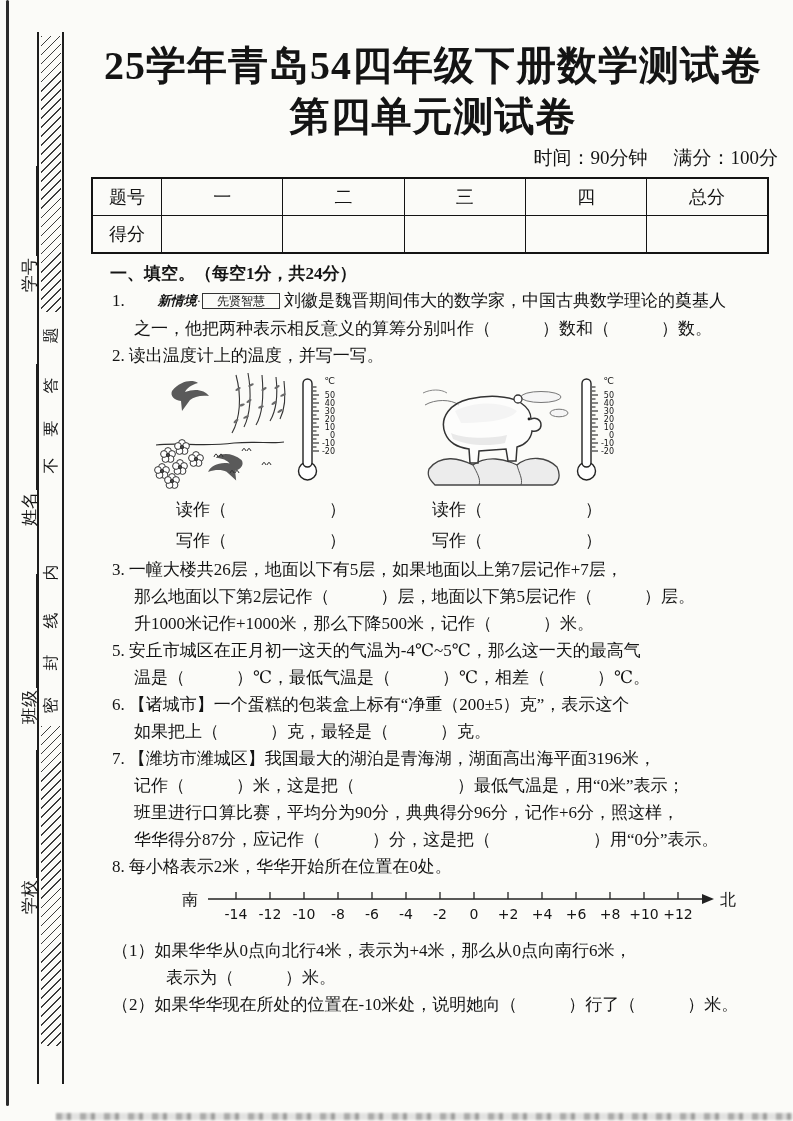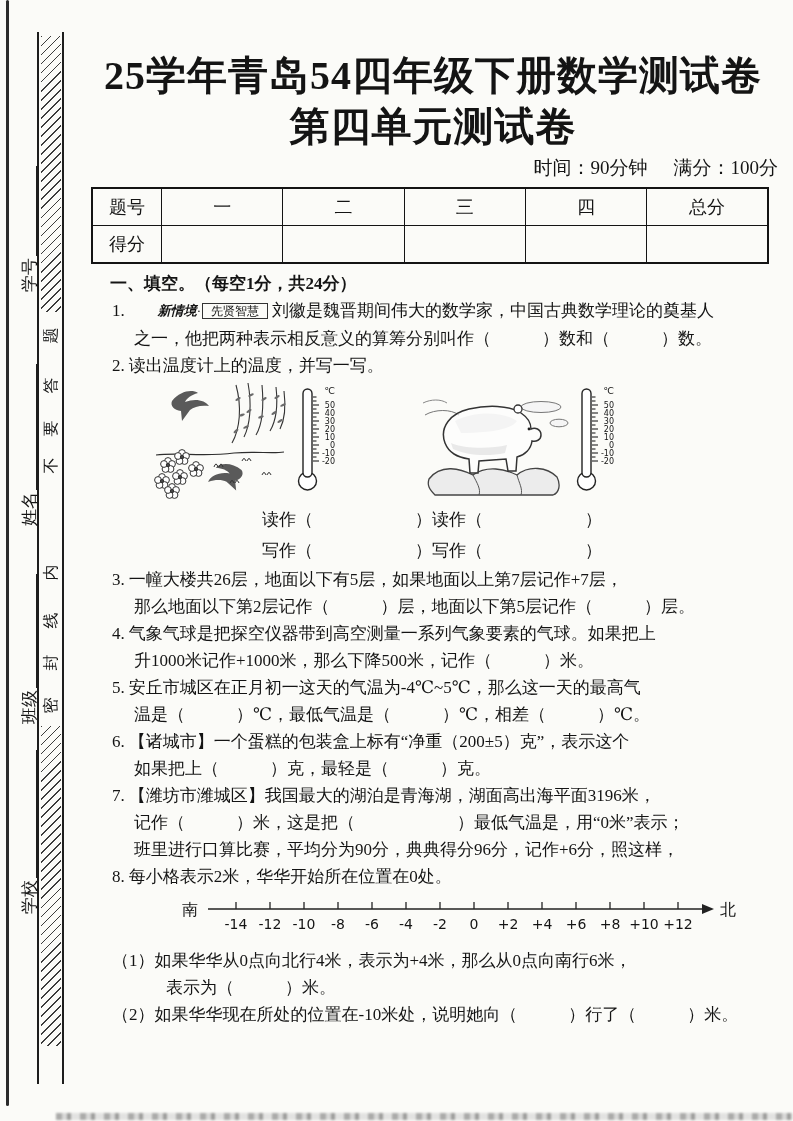--- a/index.html
+++ b/index.html
@@ -17,45 +17,45 @@
   .hatch{position:absolute;left:41px;width:20px;background:repeating-linear-gradient(135deg,#3c3c3c 0 1.2px,transparent 1.2px 6.4px);}
   .hatch.top{top:36px;height:276px;}
   .hatch.bottom{top:726px;height:320px;}
   .seal-char{position:absolute;left:41px;width:21px;height:21px;display:flex;align-items:center;justify-content:center;
     font-size:16px;transform:rotate(-90deg);}
   .student-field{position:absolute;left:14px;height:26px;display:flex;align-items:flex-end;
     transform:rotate(-90deg);transform-origin:0 0;}
   .fld-label{font-size:17px;line-height:20px;white-space:nowrap;}
   .fld-line{flex:1;border-bottom:1.6px solid #1d1d1d;margin:0 0 3px 2px;}
   
-  .main{position:absolute;left:86px;top:38px;width:694px;}
+  .main{position:absolute;left:86px;top:28px;width:694px;}
   .title{font-size:40px;line-height:1.28;font-weight:700;text-align:center;letter-spacing:1px;margin-top:12px;white-space:nowrap;}
   .title.t2{margin-top:0;}
   .meta{{text-align:right}text-align:right;font-size:19px;line-height:27px;margin-top:2px;margin-right:2px;}
   .meta span{margin-left:26px;margin-top:21px;}
   table.score-table{border-collapse:collapse;table-layout:fixed;width:678px;margin:6px 16px 0 5px;}
   table.score-table td{border:1.6px solid #141414;height:34px;text-align:center;font-size:18px;}
   table.score-table{border:2px solid #141414;}
   td.col-qn{width:66px;}
   .section-heading{font-weight:700;font-size:17px;margin:8px 0 2px 24px;}
   .questions{margin-left:26px;font-size:17px;}
   .qline{line-height:27px;white-space:nowrap;}
   .qline .qnum{margin-right:4px;}
   .qline.cont{padding-left:22px;}
   .qline.cont2{padding-left:54px;}
   
   .badge{display:inline-block;font-size:13px;vertical-align:1px;margin-right:4px;}
   .badge i{font-weight:700;font-style:italic;margin-left:29px;}
-  .badge .bbox{border:1px solid #333;padding:0 8px;margin-left:1px;font-size:12px;}
+  .badge .bbox{border:1px solid #333;padding:0 14px;margin-left:1px;font-size:12px;}
   
   .figure-row{display:flex;align-items:flex-start;margin:2px 0 2px 38px;}
   .spacer{width:78px;}
   .bear-wrap{margin-top:6px;}
   .thermo{margin-left:3px;}
-  .answer-rows{margin-left:64px;text-align:right;}
+  .answer-rows{margin-left:64px;}
   .ans-row{display:flex;line-height:31px;}
   .ans-col1{width:256px;}
   .numline-wrap{margin:4px 0 2px 68px;}
   svg text{font-family:"DejaVu Sans","Liberation Sans",sans-serif;fill:#141414;}
   
   .cutoff{position:absolute;left:56px;right:0;top:1113px;height:7px;opacity:.55;
     background:repeating-linear-gradient(90deg,#6a6a6a 0 6px,#bdbdbd 6px 11px,#4f4f4f 11px 15px,#cfcfcf 15px 24px);
     filter:blur(1px);}
 </style>
 </head>
@@ -327,38 +327,38 @@
           </div>
         </div>
       </div>
 
       <div>
         <div class="qline"><span class="qnum">3.</span><span>一幢大楼共26层，地面以下有5层，如果地面以上第7层记作+7层，</span></div>
         <div class="qline cont">那么地面以下第2层记作（　　　）层，地面以下第5层记作（　　　）层。</div>
       </div>
 
       <div>
-        <div class="qline"><span class="qnum">4.</span><span>气象气球是把探空仪器带到高空测量一系列气象要素的气球。如果把上</span></div>
         <div class="qline cont">升1000米记作+1000米，那么下降500米，记作（　　　）米。</div>
       </div>
 
       <div>
         <div class="qline"><span class="qnum">5.</span><span>安丘市城区在正月初一这天的气温为-4℃~5℃，那么这一天的最高气</span></div>
         <div class="qline cont">温是（　　　）℃，最低气温是（　　　）℃，相差（　　　）℃。</div>
       </div>
 
       <div>
         <div class="qline"><span class="qnum">6.</span><span>【诸城市】一个蛋糕的包装盒上标有“净重（200±5）克”，表示这个</span></div>
         <div class="qline cont">如果把上（　　　）克，最轻是（　　　）克。</div>
       </div>
 
       <div>
         <div class="qline"><span class="qnum">7.</span><span>【潍坊市潍城区】我国最大的湖泊是青海湖，湖面高出海平面3196米，</span></div>
         <div class="qline cont">记作（　　　）米，这是把（　　　　　　）最低气温是，用“0米”表示；</div>
         <div class="qline cont">班里进行口算比赛，平均分为90分，典典得分96分，记作+6分，照这样，</div>
+        <div class="qline cont">华华得分87分，应记作（　　　）分，这是把（　　　　　　）用“0分”表示。</div>
       </div>
 
       <div>
         <div class="qline"><span class="qnum">8.</span><span>每小格表示2米，华华开始所在位置在0处。</span></div>
 
         <div class="numline-wrap">
           <svg width="560" height="46" viewBox="0 0 560 46">
             <text x="2" y="21" font-size="16">南</text>
             <line x1="28" y1="15" x2="524" y2="15" stroke="#222" stroke-width="1.5"></line>
             <polygon points="522,10 534,15 522,20" fill="#222"></polygon>

